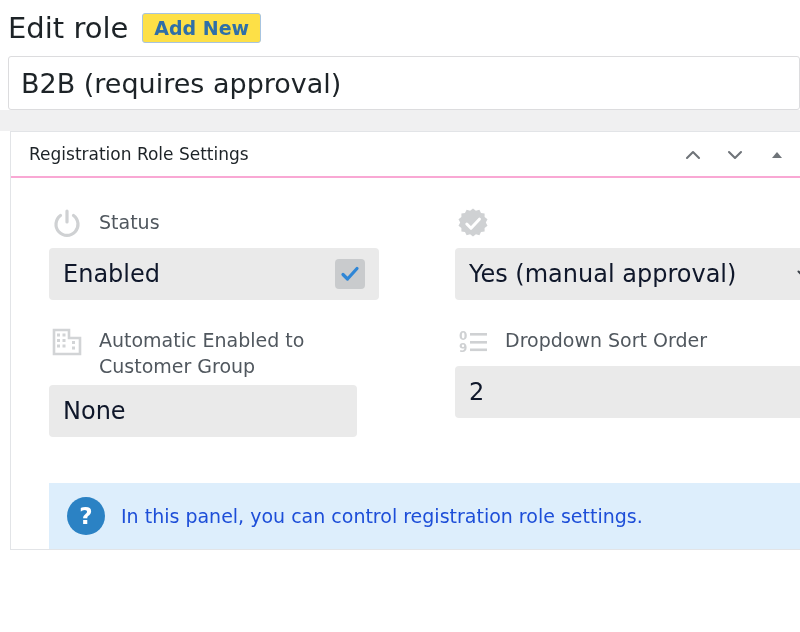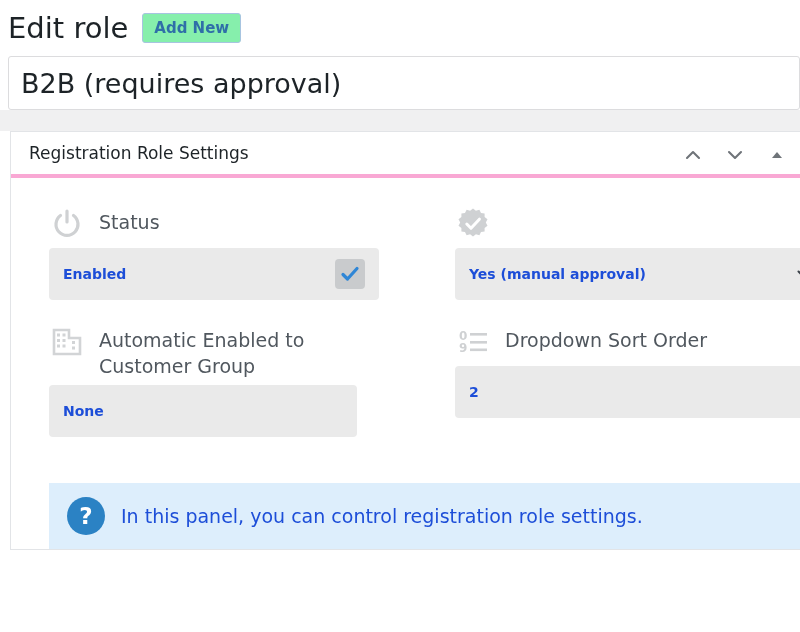--- a/index.html
+++ b/index.html
@@ -34,23 +34,23 @@
     white-space: nowrap;
   }
   .add-new-btn {
     display: inline-flex;
     align-items: center;
     justify-content: center;
     height: 30px;
     padding: 0 11px;
     border: 1px solid #a7c4e0;
     border-radius: 3px;
-    background: #86efac;
+    background: #fde047;
     color: #2f6fa8;
-    font-size: 15px;
+    font-size: 19px;
     font-weight: 600;
     cursor: pointer;
     white-space: nowrap;
   }
 
   
   .title-input-wrap {
     padding: 6px 0 0 8px;
   }
   .title-input {
@@ -79,21 +79,21 @@
     background: #ffffff;
     border: 1px solid #e2e4e7;
     border-right: none;
   }
   .panel-head {
     position: relative;
     display: flex;
     align-items: center;
     height: 46px;
     padding: 0 8px 0 18px;
-    border-bottom: 4px solid #f9a8d4;
+    border-bottom: 2px solid #f9a8d4;
   }
   .panel-head-title {
     font-size: 17px;
     color: #1d2327;
     font-weight: 400;
   }
   .panel-head-actions {
     position: absolute;
     right: 8px;
     top: 0;
@@ -153,26 +153,25 @@
     align-items: center;
     padding: 0 14px;
     position: relative;
   }
   .control.w-status { width: 330px; }
   .control.w-approval { width: 374px; }
   .control.w-group { width: 308px; }
   .control.w-sort { width: 374px; }
 
   .control-value {
-    font-size: 14px;
-    color: #1d4ed8;
+    font-size: 24px;
+    color: #0f172a;
     flex: 1;
     white-space: nowrap;
     overflow: hidden;
-    font-weight: bold;
   }
 
   .checkbox {
     width: 30px; height: 30px;
     background: #c9cbcd;
     border-radius: 4px;
     display: flex;
     align-items: center;
     justify-content: center;
     flex: 0 0 auto;

